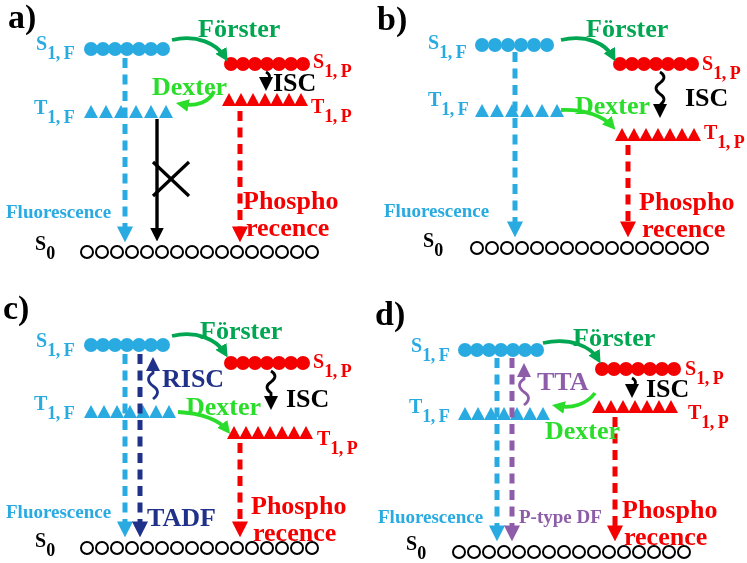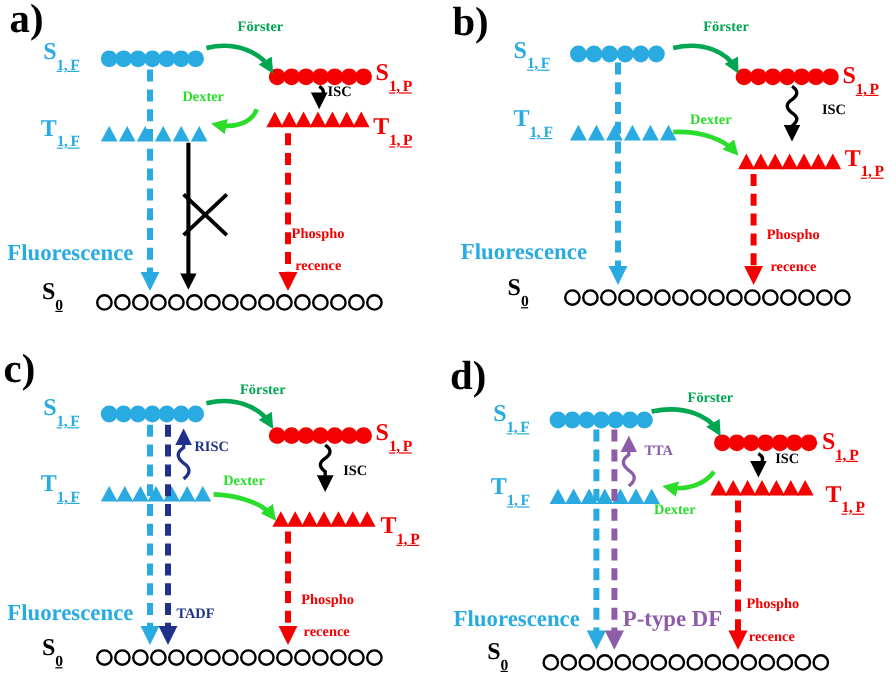--- a/index.html
+++ b/index.html
@@ -2,22 +2,22 @@
 <html><head>
 <meta charset="utf-8">
 <style>
   html,body{margin:0;padding:0;background:#fff;}
   .fig{position:relative;width:747px;height:563px;background:#fff;overflow:hidden;
        font-family:"Liberation Serif","DejaVu Serif",serif;}
   .panel{position:absolute;}
   .lbl{position:absolute;font-weight:bold;line-height:1;white-space:nowrap;z-index:4;}
   .letter{font-size:34px;color:#000;}
   .state{font-size:20px;}
-  .state sub{font-size:13px;position:relative;top:4px;letter-spacing:-0.5px;text-decoration:underline;}
-  .proc{font-size:12px;}
+  .state sub{font-size:18px;position:relative;top:4px;letter-spacing:-0.5px;}
+  .proc{font-size:26px;}
   .fluor{font-size:19px;}
   .mrow{position:absolute;display:flex;align-items:flex-end;z-index:2;}
   .m-dot{display:inline-block;border-radius:50%;flex:0 0 auto;}
   .m-ring{display:inline-block;border-radius:50%;border:2.7px solid #000;background:#fff;
           box-sizing:border-box;flex:0 0 auto;}
   .m-tri{display:inline-block;width:0;height:0;flex:0 0 auto;
          border-left:7px solid transparent;border-right:7px solid transparent;
          border-bottom:13px solid #000;}
   svg.arrows{position:absolute;left:0;top:0;z-index:3;}
 </style>

